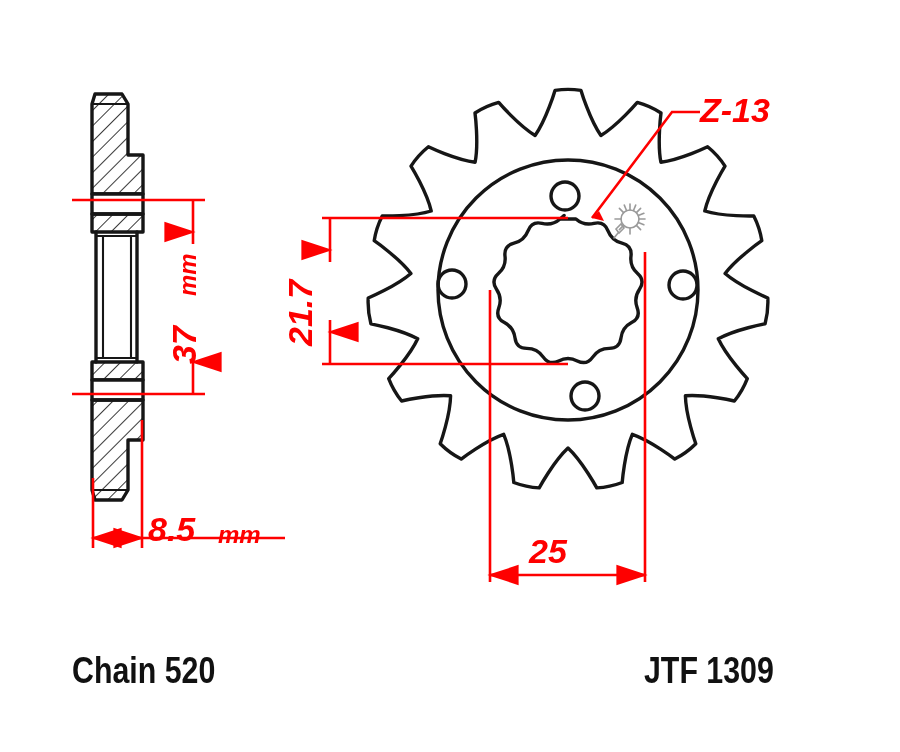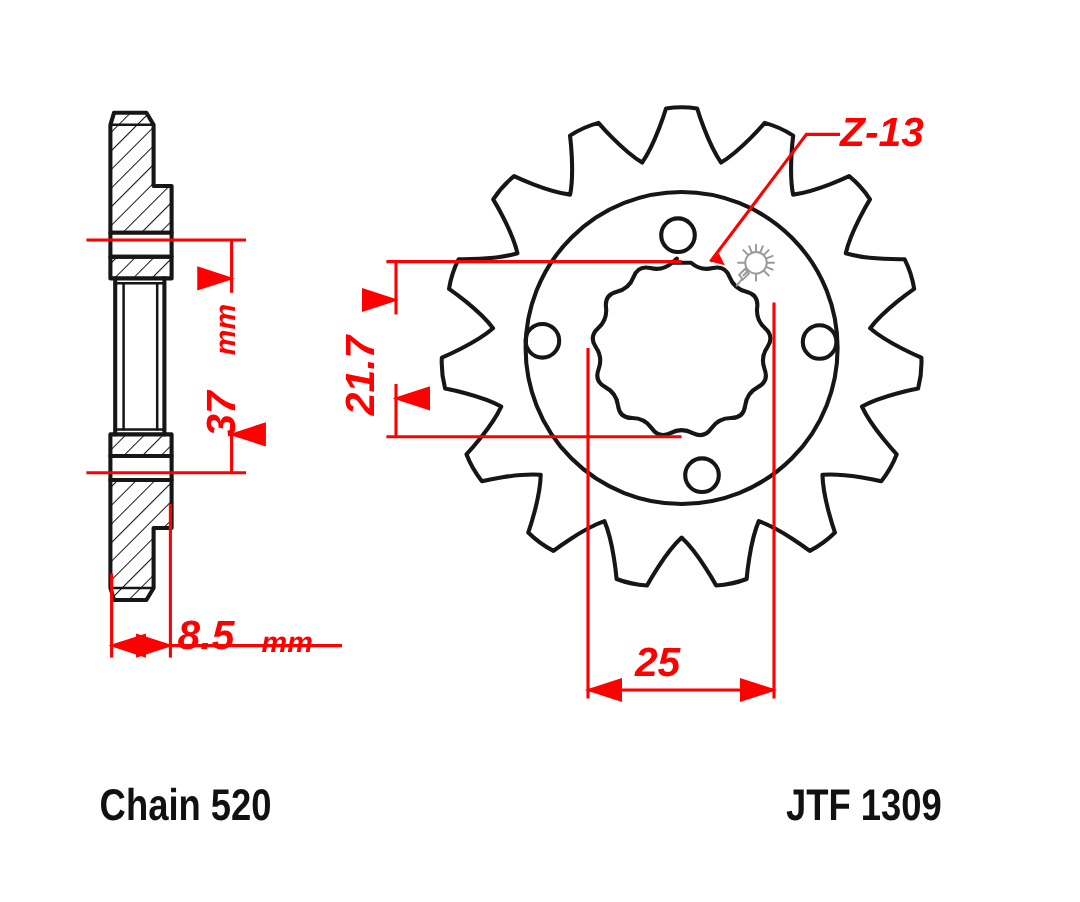--- a/index.html
+++ b/index.html
@@ -57,21 +57,21 @@
     fill: #fe0000;
     font-family: "Liberation Sans", sans-serif;
     font-style: italic;
     font-weight: bold;
   }
   text.dim-big { font-size: 34px; }
   text.dim-unit { font-size: 24px; }
   text.dim-z { font-size: 34px; }
   .caption-layer {
     position: absolute;
-    left: 15px; top: 0;
+    left: 4px; top: 0;
     width: 880px;
     height: 752px;
     pointer-events: none;
   }
   .cap {
     position: absolute;
     color: #111111;
     font-family: "Liberation Sans", sans-serif;
     font-weight: bold;
     font-size: 37px;

